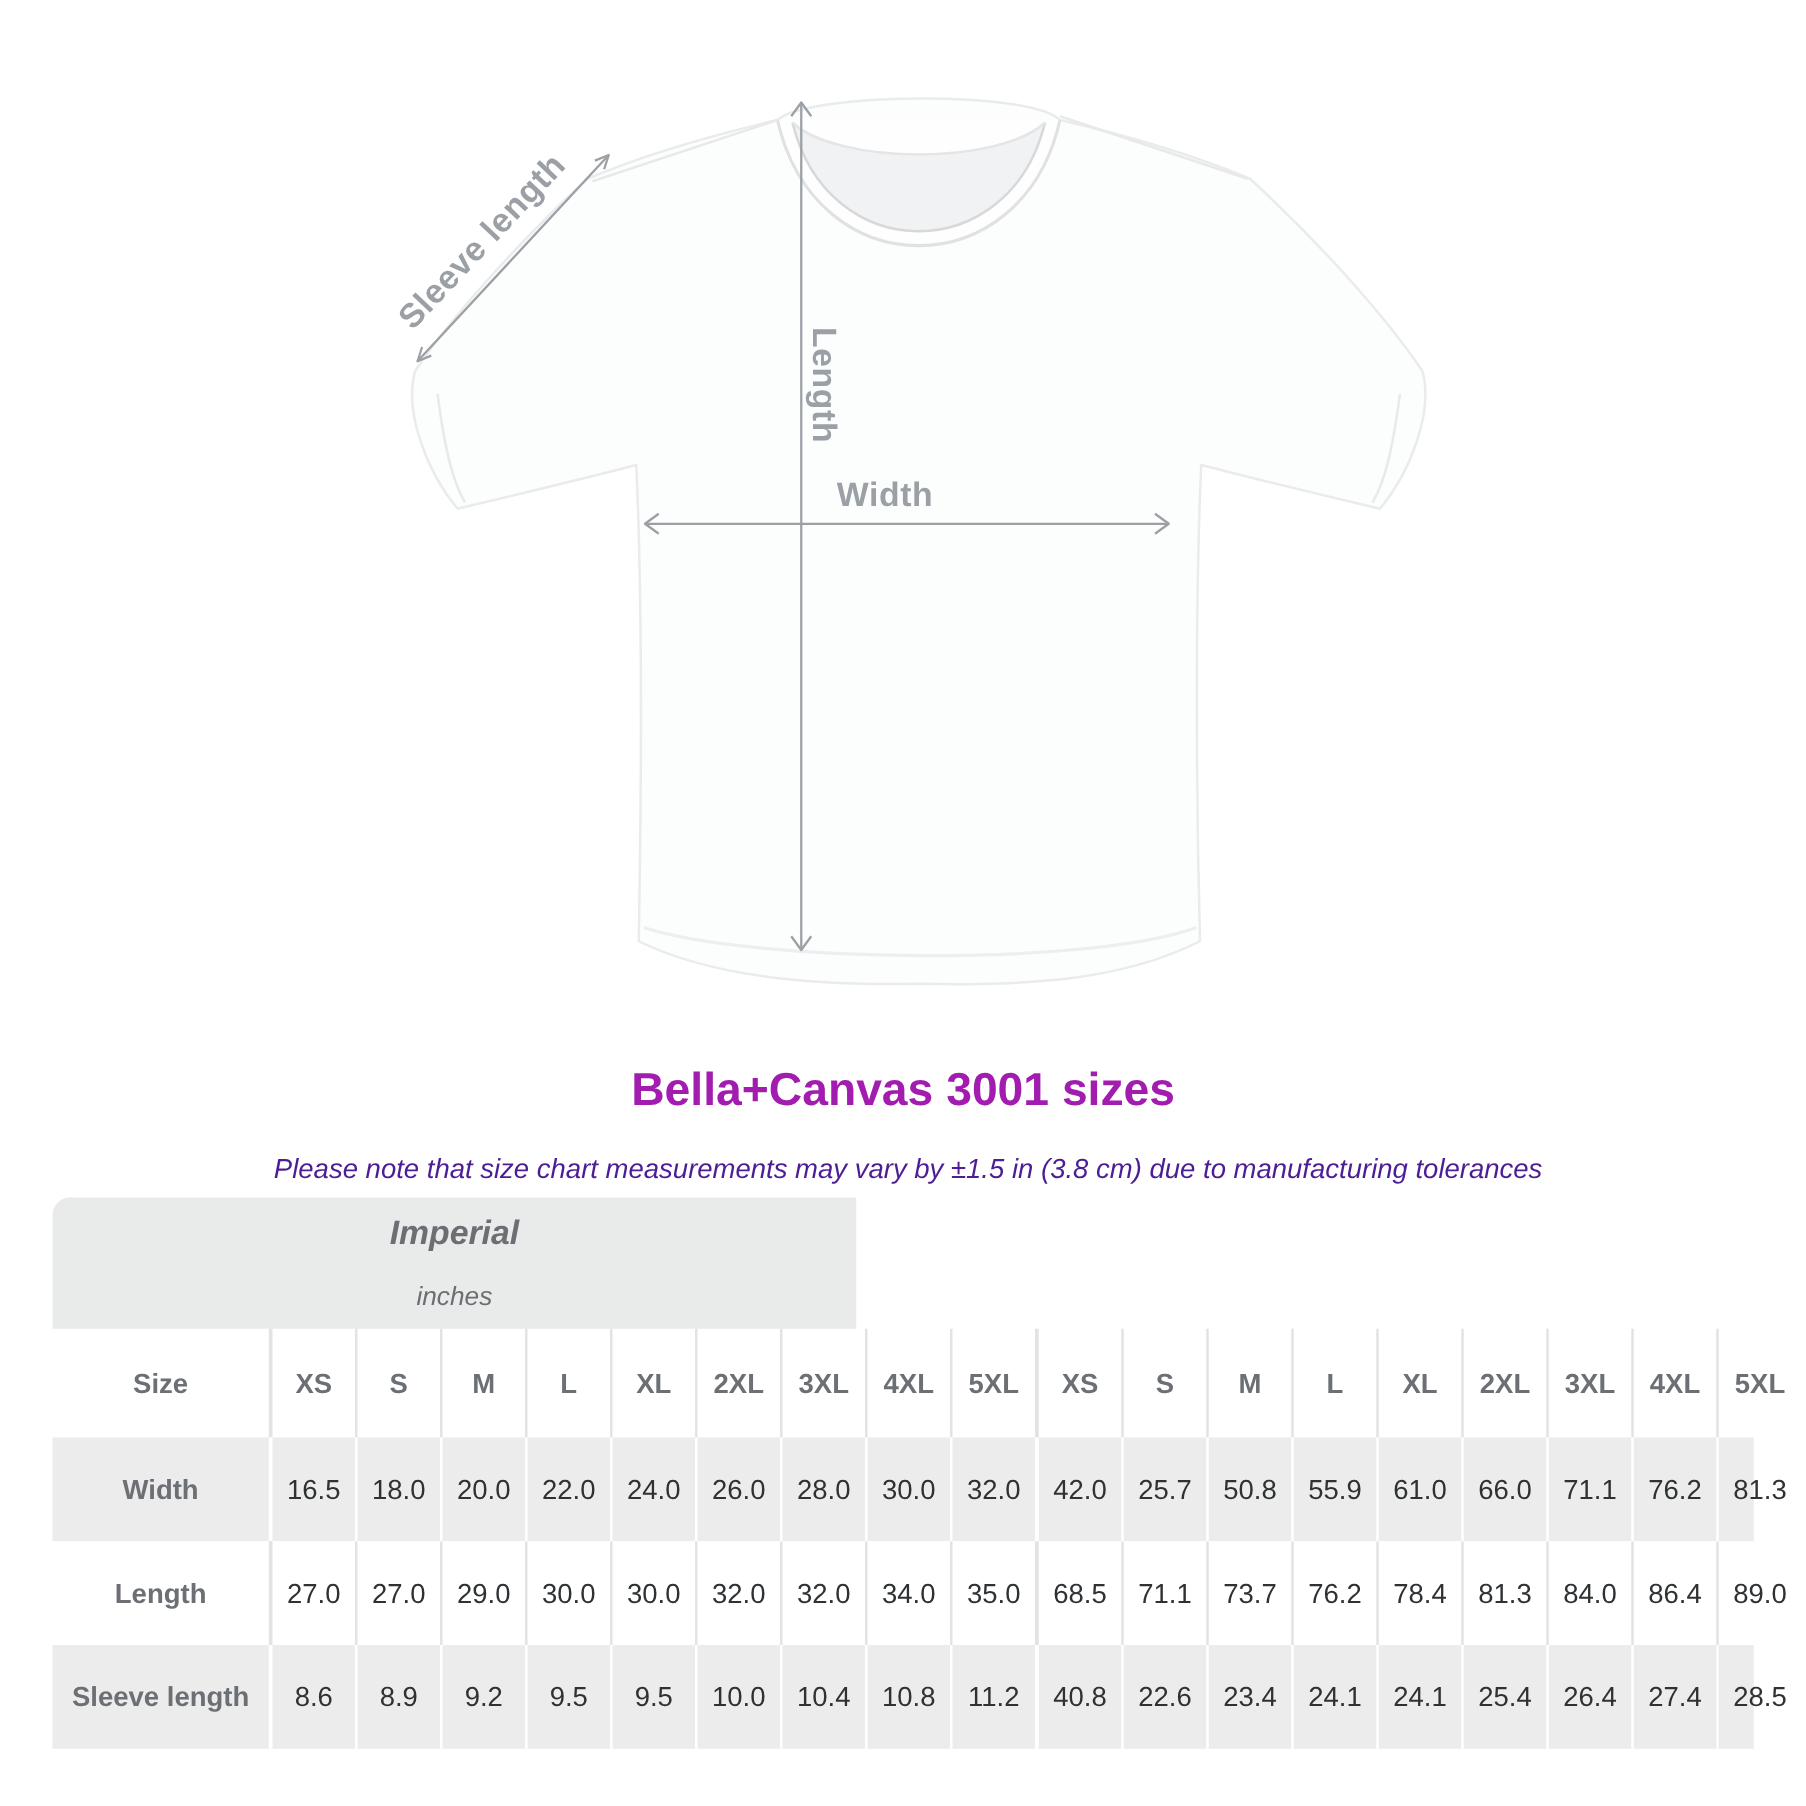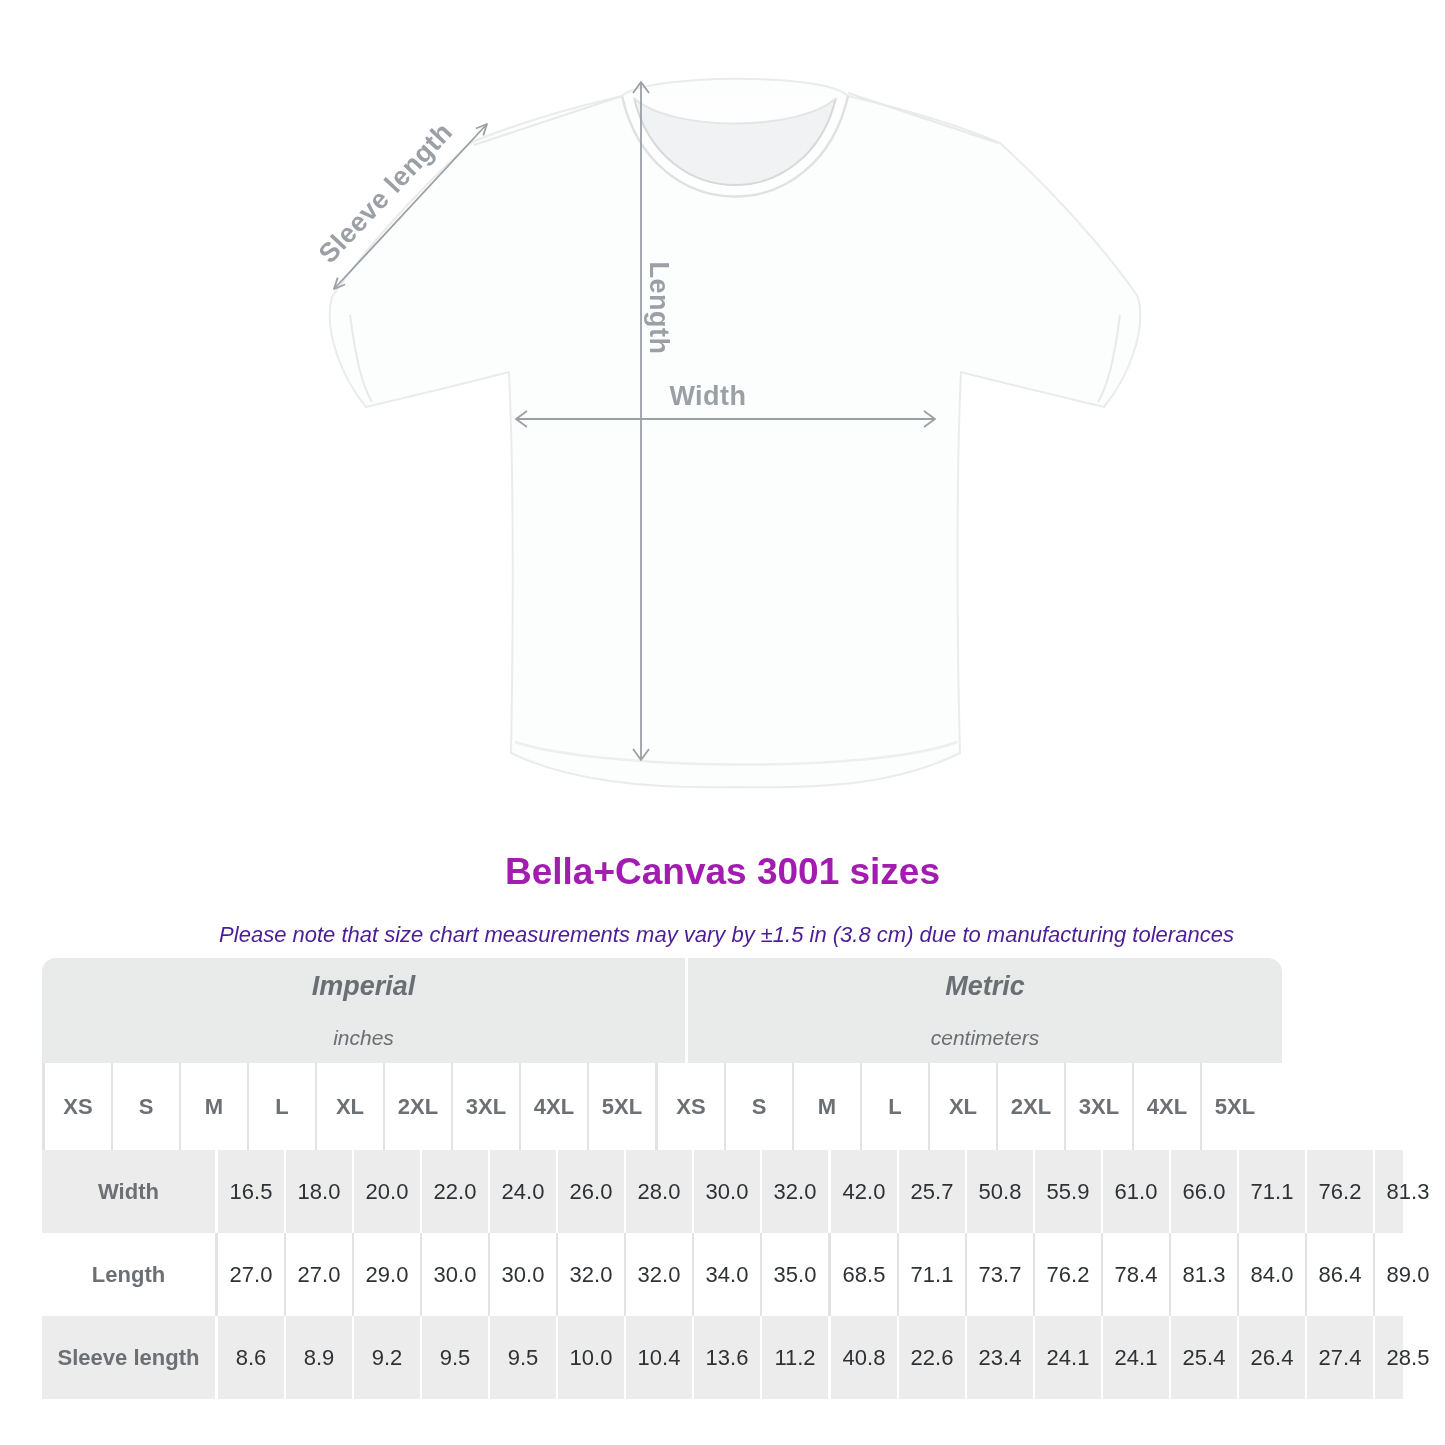--- a/index.html
+++ b/index.html
@@ -118,27 +118,24 @@
 
 <h1 class="page-title">Bella+Canvas 3001 sizes</h1>
 <p class="page-subtitle">Please note that size chart measurements may vary by ±1.5 in (3.8 cm) due to manufacturing tolerances</p>
 
 <div class="size-table">
   <div class="band">
     <div class="band-block imperial">
       <div class="band-name">Imperial</div>
       <div class="band-unit">inches</div>
     </div>
-    <div class="band-block metric">
-      <div class="band-name">Metric</div>
-      <div class="band-unit">centimeters</div>
-    </div>
   </div>
 
   <div class="trow sizes-row" id="sizesRow">
+    <div class="cell row-label">Size</div>
 
   <div class="cell size-head group-start">XS</div>
       <div class="cell size-head">S</div>
       <div class="cell size-head">M</div>
       <div class="cell size-head">L</div>
       <div class="cell size-head">XL</div>
       <div class="cell size-head">2XL</div>
       <div class="cell size-head">3XL</div>
       <div class="cell size-head">4XL</div>
       <div class="cell size-head">5XL</div>
@@ -199,21 +196,21 @@
       </div>
       <div class="trow data-row shade last">
         <div class="cell row-label">Sleeve length</div>
         <div class="cell value group-start">8.6</div>
         <div class="cell value">8.9</div>
         <div class="cell value">9.2</div>
         <div class="cell value">9.5</div>
         <div class="cell value">9.5</div>
         <div class="cell value">10.0</div>
         <div class="cell value">10.4</div>
-        <div class="cell value">13.6</div>
+        <div class="cell value">10.8</div>
         <div class="cell value">11.2</div>
         <div class="cell value group-start">40.8</div>
         <div class="cell value">22.6</div>
         <div class="cell value">23.4</div>
         <div class="cell value">24.1</div>
         <div class="cell value">24.1</div>
         <div class="cell value">25.4</div>
         <div class="cell value">26.4</div>
         <div class="cell value">27.4</div>
         <div class="cell value">28.5</div>

